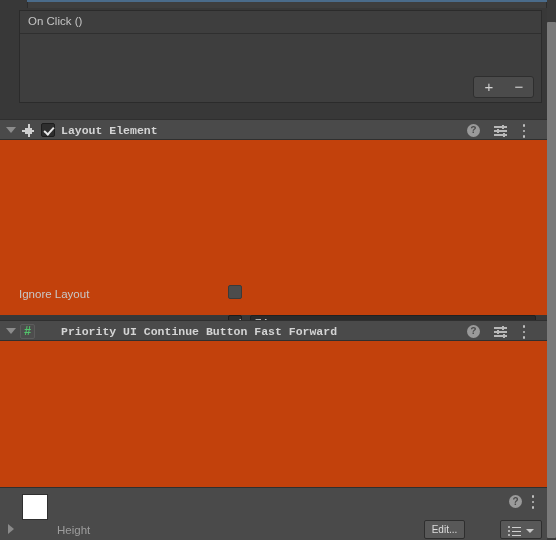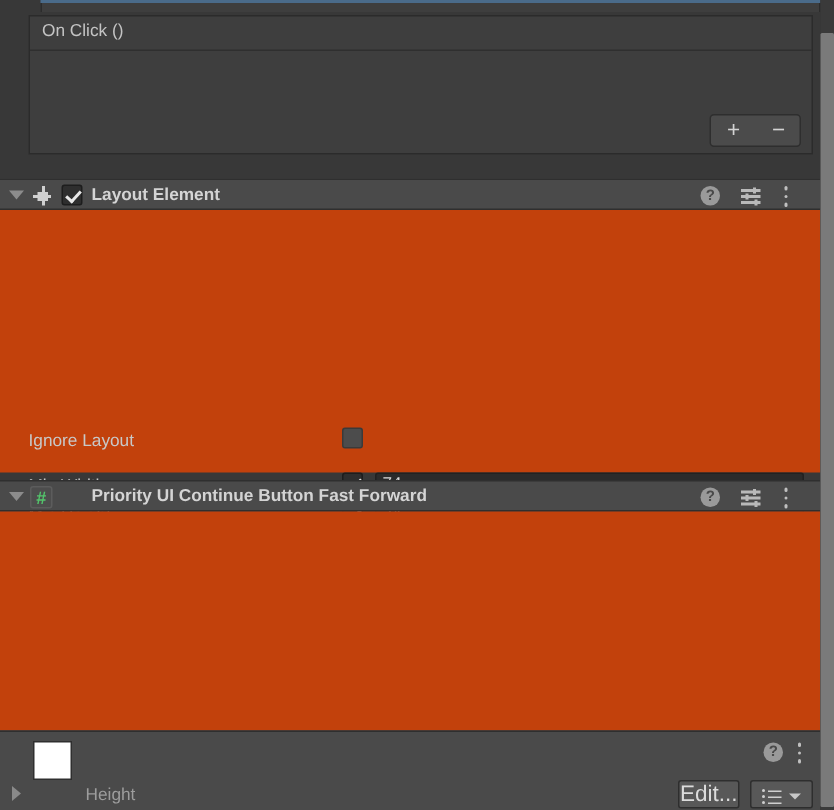--- a/index.html
+++ b/index.html
@@ -117,20 +117,21 @@
   }
   .pm-plus { left: 1px; }
   .pm-minus { left: 31px; }
 
   
   .comp-header {
     position: absolute; left: 0; width: 547px; height: 21px;
     background: #4a4a4a;
     border-top: 1px solid #2f2f2f;
     border-bottom: 1px solid #2f2f2f;
+    font-family: Liberation Mono, monospace;
   }
   .comp-title {
     position: absolute; top: 4px;
     font-size: 11.5px; font-weight: bold; color: #d4d4d4;
   }
   .foldout {
     position: absolute; left: 6px; top: 7px;
     width: 0; height: 0;
     border-left: 5px solid transparent;
     border-right: 5px solid transparent;
@@ -248,23 +249,23 @@
     color: #d0d0d0; font-size: 11.5px; line-height: 16px; padding-left: 5px;
   }
   .mat-shader-dd .arrow {
     position: absolute; right: 5px; top: 6px;
     width: 0; height: 0;
     border-left: 4px solid transparent;
     border-right: 4px solid transparent;
     border-top: 4px solid #c0c0c0;
   }
   .mat-edit {
-    position: absolute; left: 452px; top: 32px; width: 41px; height: 19px;
+    position: absolute; left: 424px; top: 32px; width: 41px; height: 19px;
     background: #585858; border: 1px solid #2e2e2e; border-radius: 2px;
-    color: #dcdcdc; font-size: 15px; line-height: 17px; text-align: center;
+    color: #dcdcdc; font-size: 10px; line-height: 17px; text-align: center;
   }
   .mat-menu {
     position: absolute; left: 500px; top: 32px; width: 42px; height: 19px;
     background: #585858; border: 1px solid #2e2e2e; border-radius: 2px;
   }
   .mat-menu .lines { position: absolute; left: 7px; top: 5px; width: 13px; height: 10px; }
   .mat-menu .lines i { position: absolute; background: #cfcfcf; }
   .mat-menu .lines .d { left: 0; width: 2px; height: 2px; border-radius: 50%; }
   .mat-menu .lines .r { left: 4px; width: 9px; height: 1.5px; }
   .mat-menu .arrow {

